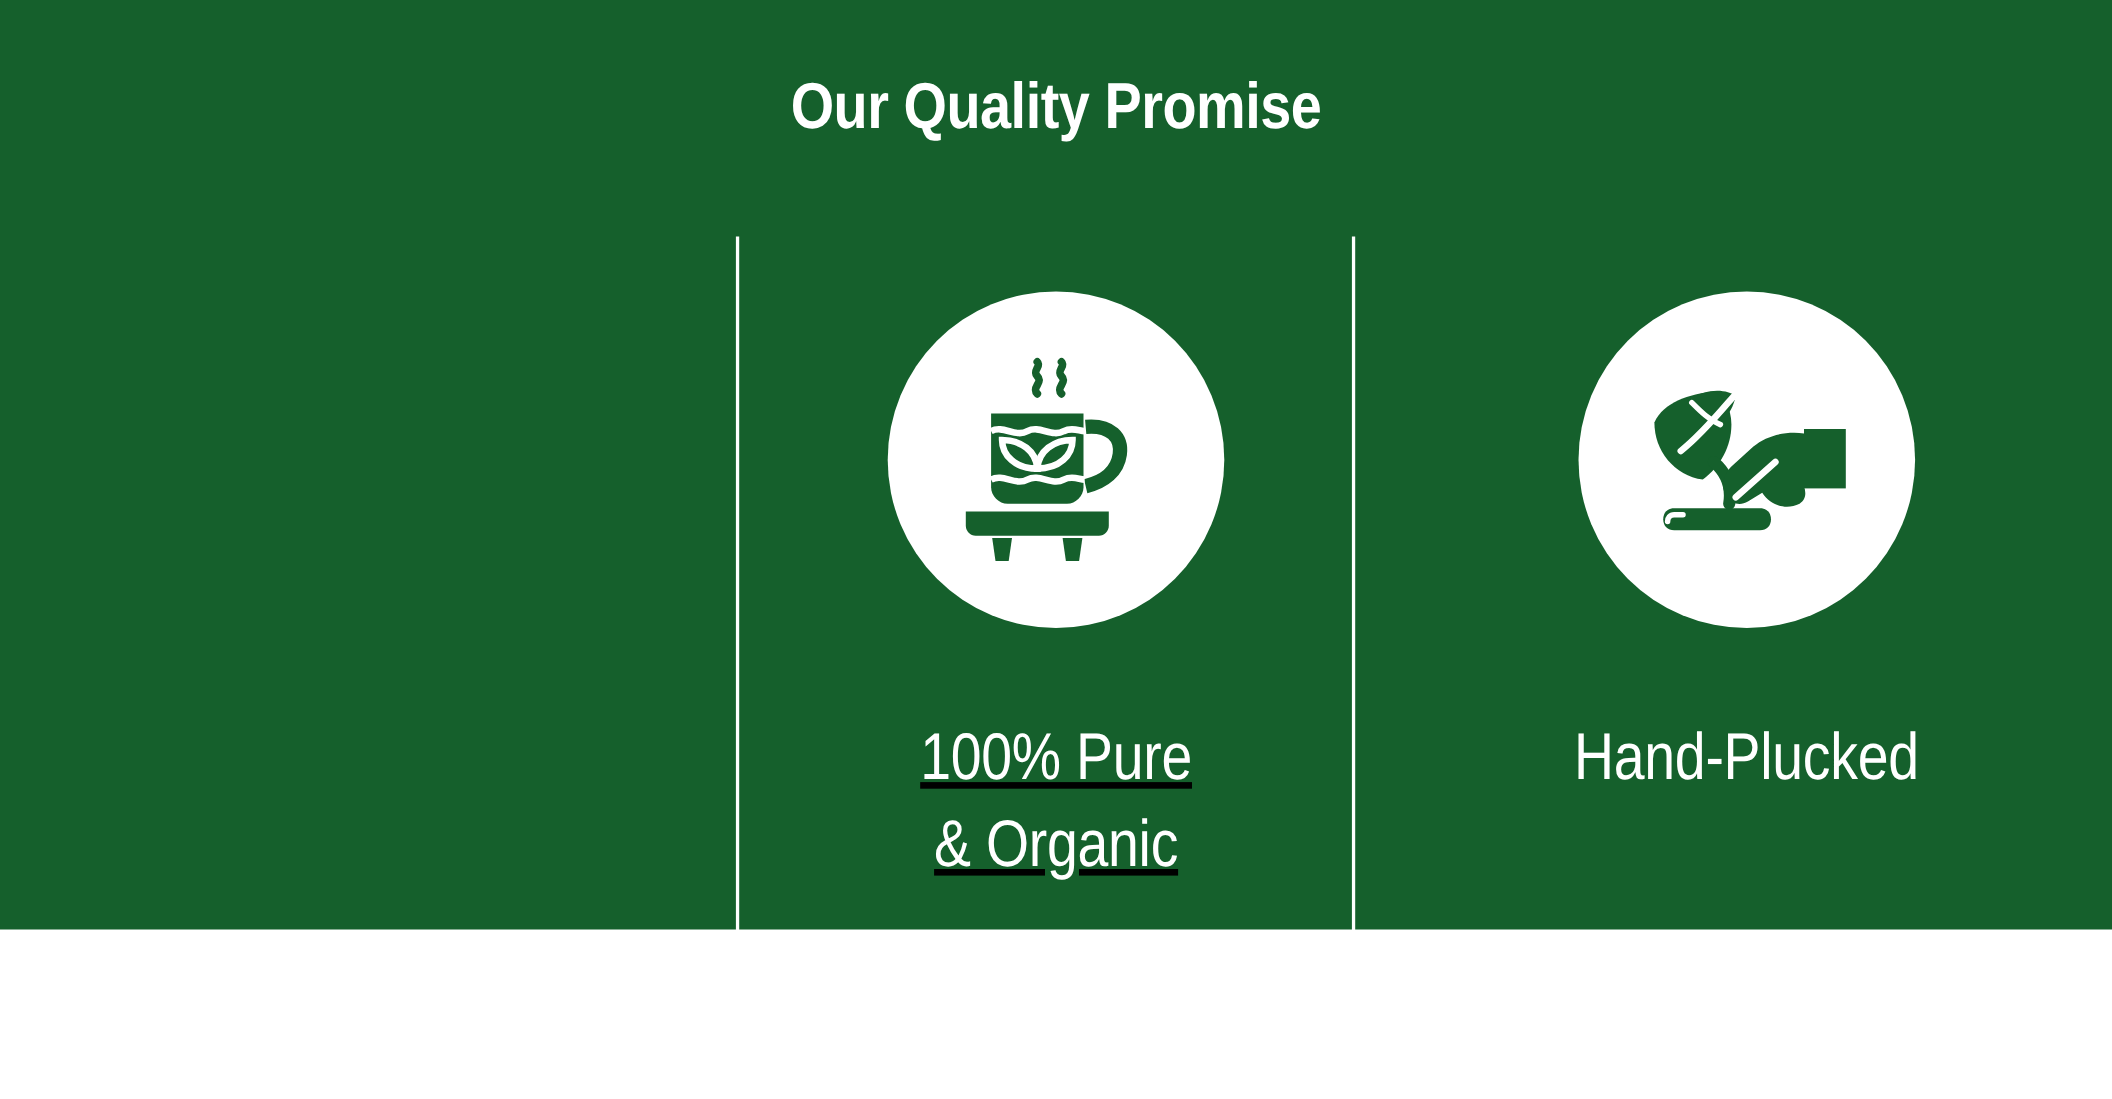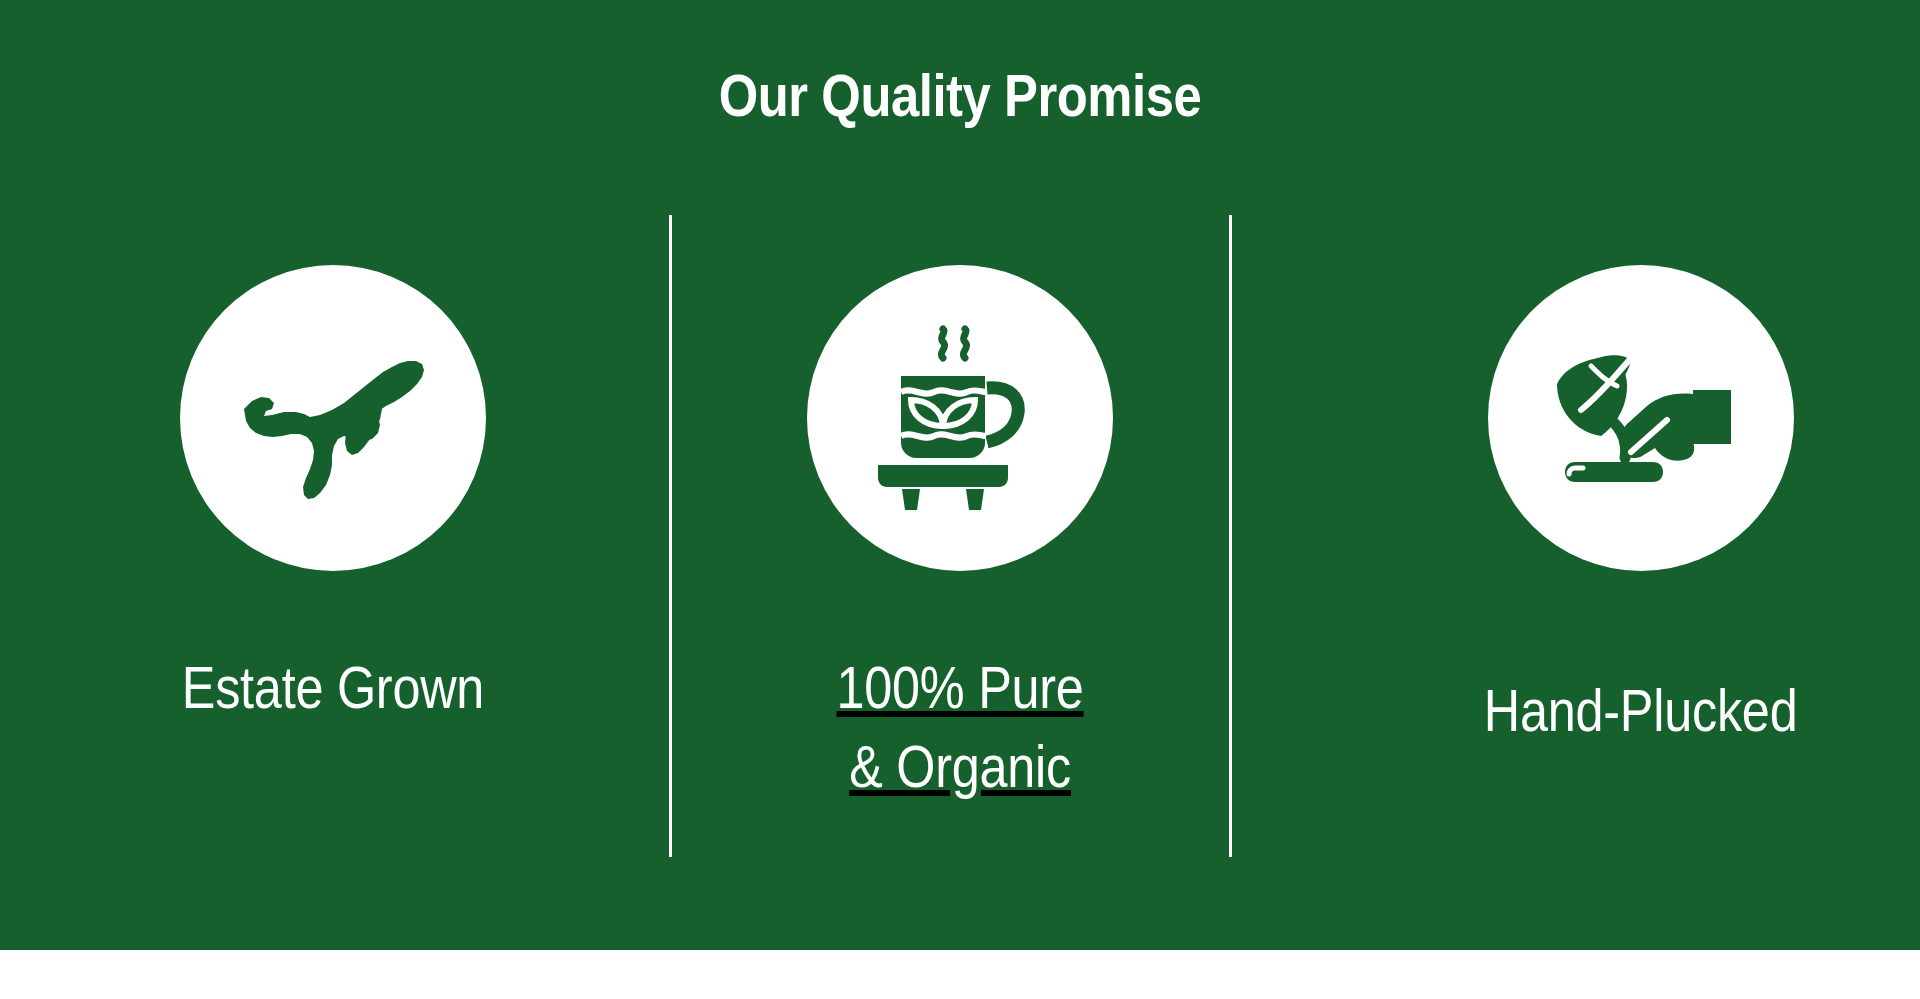--- a/index.html
+++ b/index.html
@@ -11,21 +11,21 @@
     width: 1920px;
     height: 999px;
     overflow: hidden;
     font-family: "Liberation Sans", "DejaVu Sans", sans-serif;
     -webkit-font-smoothing: antialiased;
   }
 
   .promise-banner {
     position: relative;
     width: 1920px;
-    height: 950px;
+    height: 845px;
     background: #15602c;
     box-sizing: border-box;
   }
 
   
   .banner-title {
     position: absolute;
     top: 62px;
     left: 0;
     width: 1920px;
@@ -53,21 +53,21 @@
   .feature-column {
     position: absolute;
     top: 265px;
     width: 420px;
     display: flex;
     flex-direction: column;
     align-items: center;
   }
   .feature-column.col-0 { left: 123px; }
   .feature-column.col-1 { left: 750px; text-decoration: underline; }
-  .feature-column.col-2 { left: 1431px; gap: 23px; }
+  .feature-column.col-2 { left: 1378px; }
 
   .icon-circle {
     width: 306px;
     height: 306px;
     border-radius: 50%;
     background: #ffffff;
     display: flex;
     align-items: center;
     justify-content: center;
     flex: none;
@@ -106,43 +106,20 @@
 </style>
 </head>
 <body>
 
 <div class="promise-banner">
 
   <div class="banner-title">Our Quality Promise</div>
 
   <div class="columns">
 
-    <div class="feature-column col-0">
-      <div class="icon-circle">
-        <span>
-          <svg width="210" height="210" viewBox="0 0 210 210" aria-hidden="true">
-            <path fill="#15602c" d="M16 96 L24 88 L33 84 L41 85 L46 90 L44 96 L38 98 L36 103
-              L44 102 L56 99 L68 99 L76 101 L82 104 L92 102 L104 97 L116 90 L126 82
-              L136 74 L146 66 L155 59 L164 54 L172 50 L180 48 L188 48 L194 51 L196 57
-              L194 64 L189 71 L182 78 L174 84 L166 89 L158 93 L152 97 L150 104
-              L152 112 L150 120 L144 126 L136 128 L128 127 L122 124 L116 123
-              L110 126 L106 133 L104 142 L104 152 L102 162 L98 172 L92 180 L86 185
-              L80 186 L76 182 L75 174 L78 165 L82 156 L85 147 L86 138 L84 130
-              L79 124 L72 121 L63 121 L54 123 L45 124 L36 123 L28 120 L22 115
-              L18 108 Z"></path>
-            <path fill="#15602c" d="M118 120 L126 116 L134 112 L140 106 L144 98 L148 92
-              L152 90 L154 96 L152 106 L148 116 L142 126 L136 134 L130 140 L124 142
-              L119 138 L117 130 Z"></path>
-          </svg>
-        </span>
-      </div>
-      <div class="feature-label">
-        <span class="label-line">Estate Grown</span>
-      </div>
-    </div>
 
     <div class="feature-column col-1">
       <div class="icon-circle">
         <span>
           <svg width="200" height="200" viewBox="0 0 200 200" aria-hidden="true">
             <g fill="none" stroke="#15602c" stroke-width="7" stroke-linecap="round">
 
               <path d="M83 40 C77 34, 89 30, 83 24 C78 19, 87 15, 83 11"></path>
               <path d="M105 40 C99 34, 111 30, 105 24 C100 19, 109 15, 105 11"></path>
             </g>

